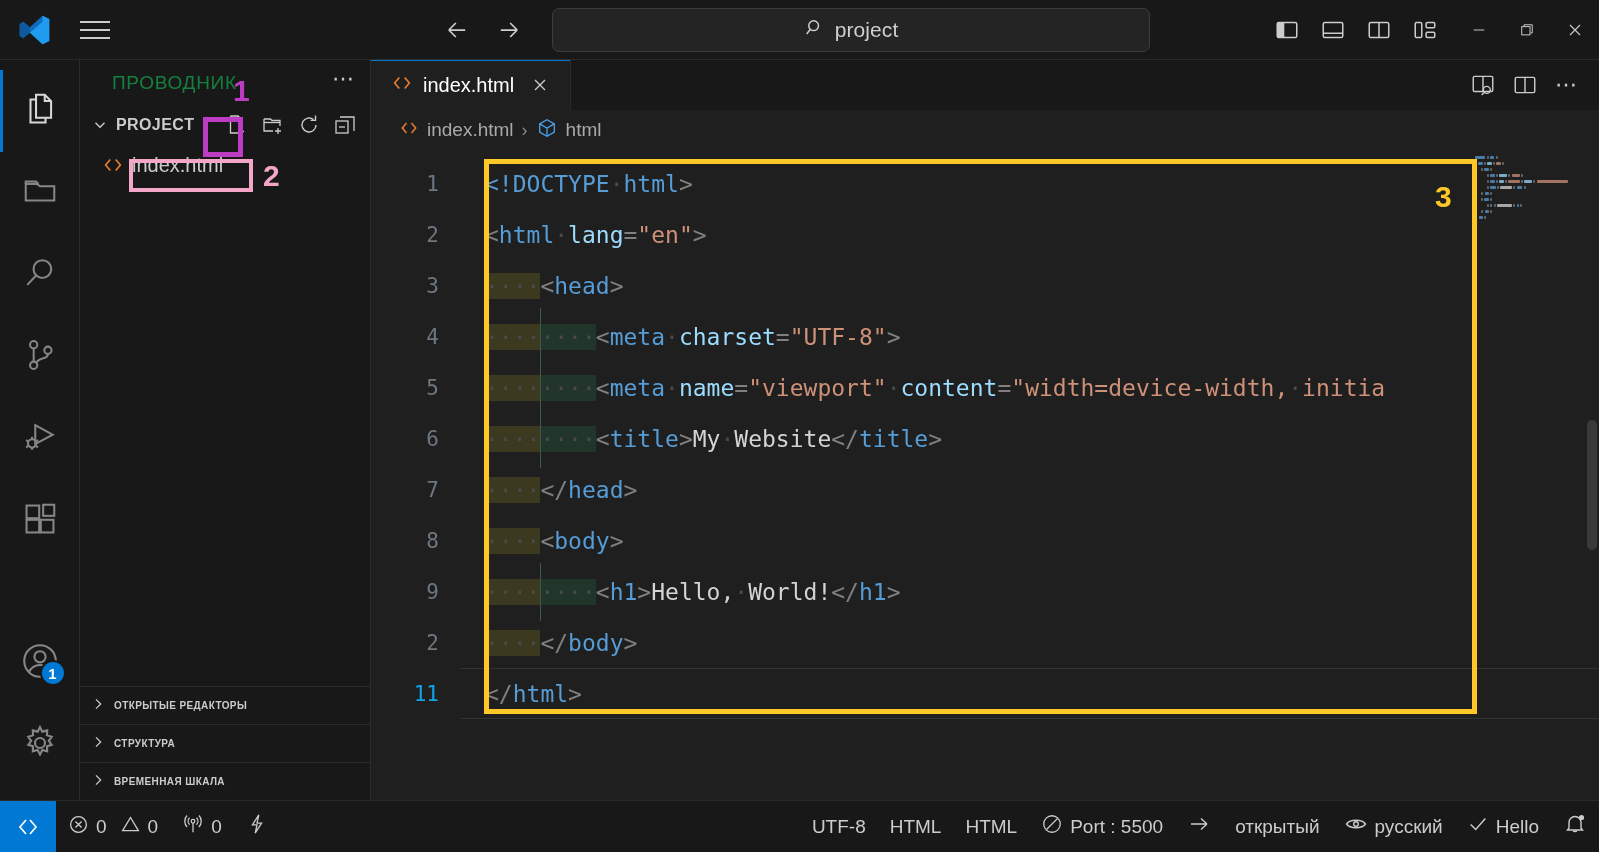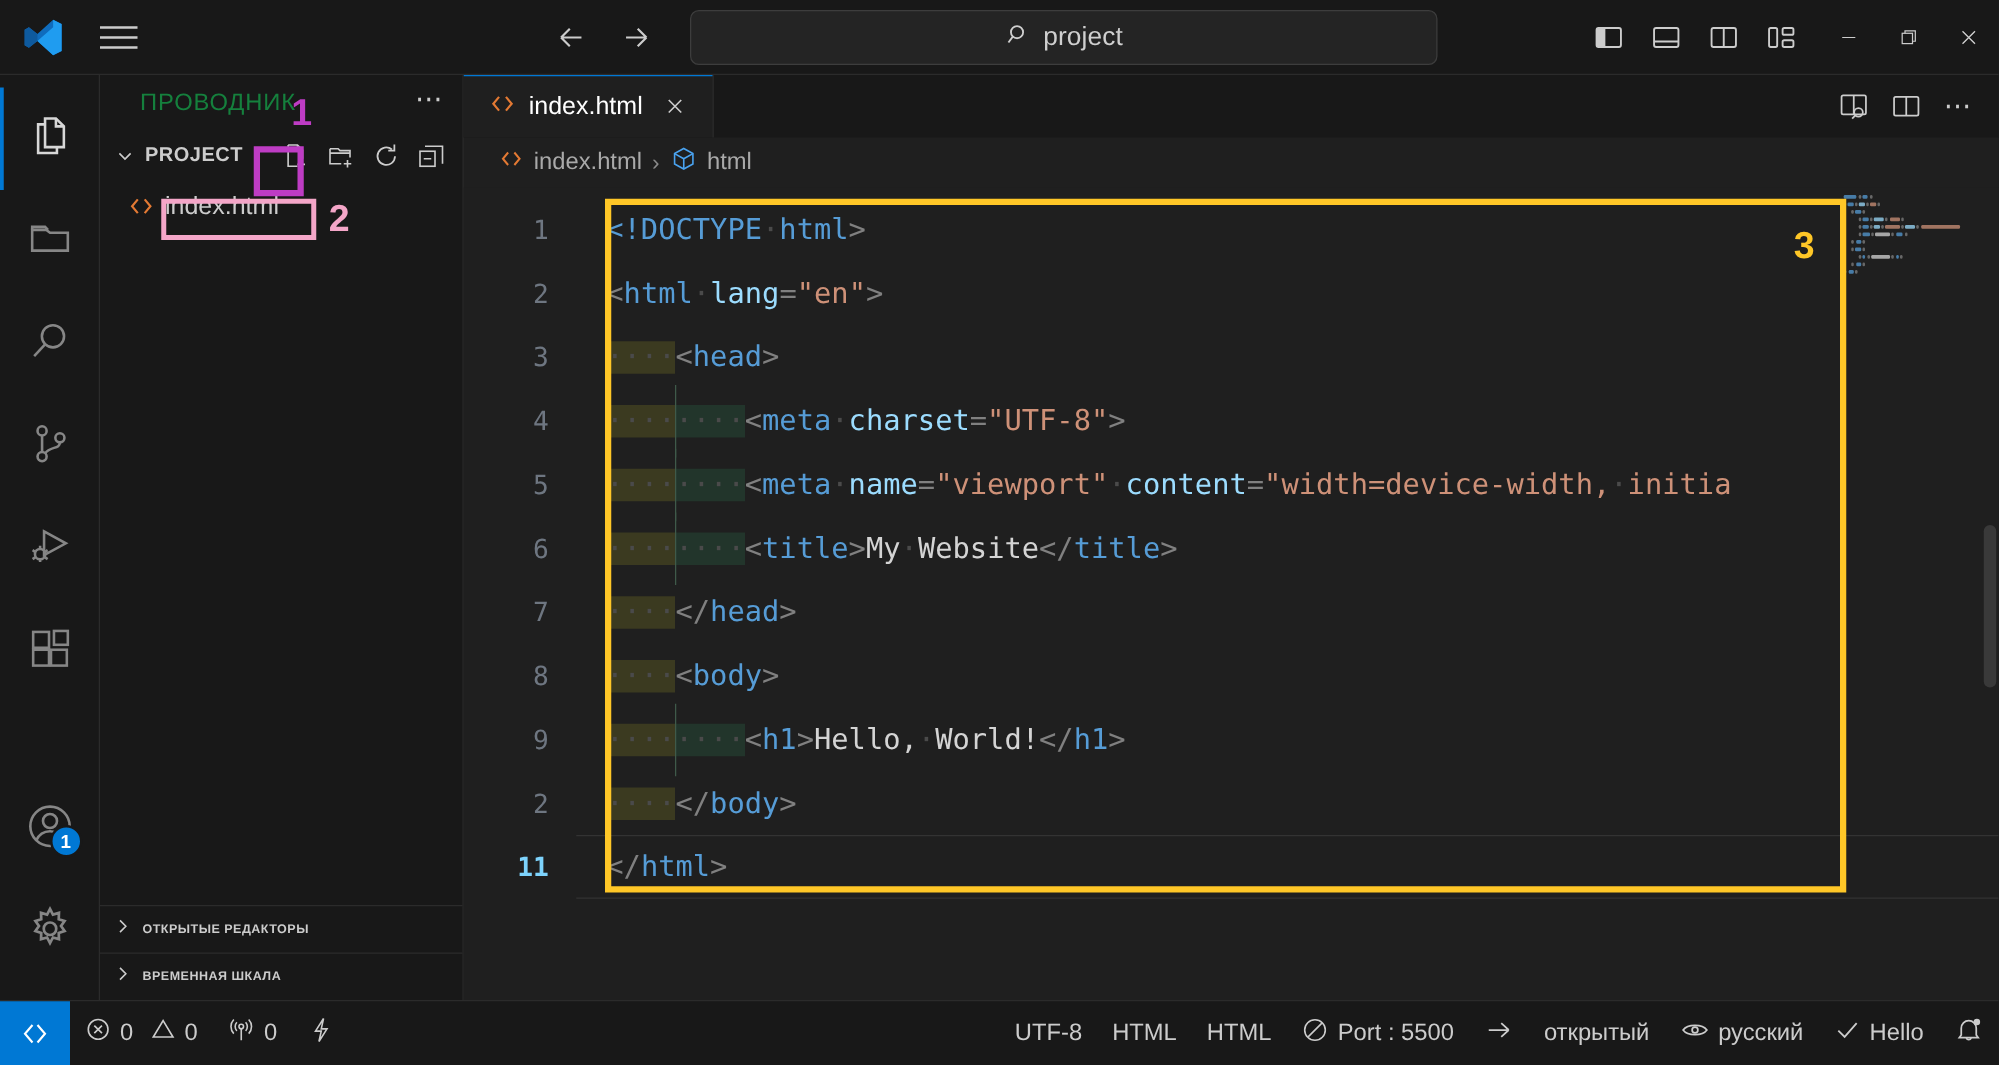--- a/index.html
+++ b/index.html
@@ -99,21 +99,21 @@
   .tabs-actions .act { width: 36px; height: 34px; display:flex; align-items:center; justify-content:center; color:#cccccc; cursor:pointer;}
 
   .breadcrumb { height: 40px; display: flex; align-items: center; gap: 8px; padding-left: 28px; background:#1f1f1f; }
   .bc-item { display:flex; align-items:center; gap: 8px; color:#a9a9a9; font-size: 19px; cursor: pointer;}
   .bc-sep { color:#8b8b8b; font-size: 18px; }
 
   .editor-area { flex: 1 1 auto; position: relative; overflow: hidden; background: #1f1f1f;}
   .code-wrap { position: absolute; inset: 0; display: flex; }
   .gutter { width: 90px; flex: 0 0 90px; padding-top: 8px; }
   .gline { height: 51px; display: flex; align-items: center; justify-content: flex-end; padding-right: 22px; color: #6e7681; font-size: 21px; font-family: "DejaVu Sans Mono", monospace;}
-  .gline.active { color: #7dd3fc; font-weight: bold; }
+  .gline.active { color: #0ea5e9; }
   .code-col { flex: 1 1 auto; position: relative; padding-top: 8px; min-width: 0; }
   .cline {
     height: 51px; display: flex; align-items: center;
     font-family: "DejaVu Sans Mono", monospace; font-size: 23px;
     white-space: pre; position: relative; padding-left: 24px;
   }
   .cline.active { border-top: 1px solid #333; border-bottom: 1px solid #333; }
   
   .ind { display:inline-block; position:relative; }
   .ind1 { background: #3b3a20; }
@@ -378,20 +378,28 @@
       </div>
 
       <div class="sb-bottom">
         <div class="collapsed-sec">
           <span class="chev">
             <svg width="16" height="16" viewBox="0 0 24 24" fill="none" stroke="#cccccc" stroke-width="1.9">
                 <path d="M9 5 L16 12 L9 19"></path>
               </svg>
           </span>
           <span class="label">ОТКРЫТЫЕ РЕДАКТОРЫ</span>
+        </div>
+        <div class="collapsed-sec">
+          <span class="chev">
+            <svg width="16" height="16" viewBox="0 0 24 24" fill="none" stroke="#cccccc" stroke-width="1.9">
+                <path d="M9 5 L16 12 L9 19"></path>
+              </svg>
+          </span>
+          <span class="label">СТРУКТУРА</span>
         </div>
         <div class="collapsed-sec">
           <span class="chev">
             <svg width="16" height="16" viewBox="0 0 24 24" fill="none" stroke="#cccccc" stroke-width="1.9">
                 <path d="M9 5 L16 12 L9 19"></path>
               </svg>
           </span>
           <span class="label">ВРЕМЕННАЯ ШКАЛА</span>
         </div>
       </div>

